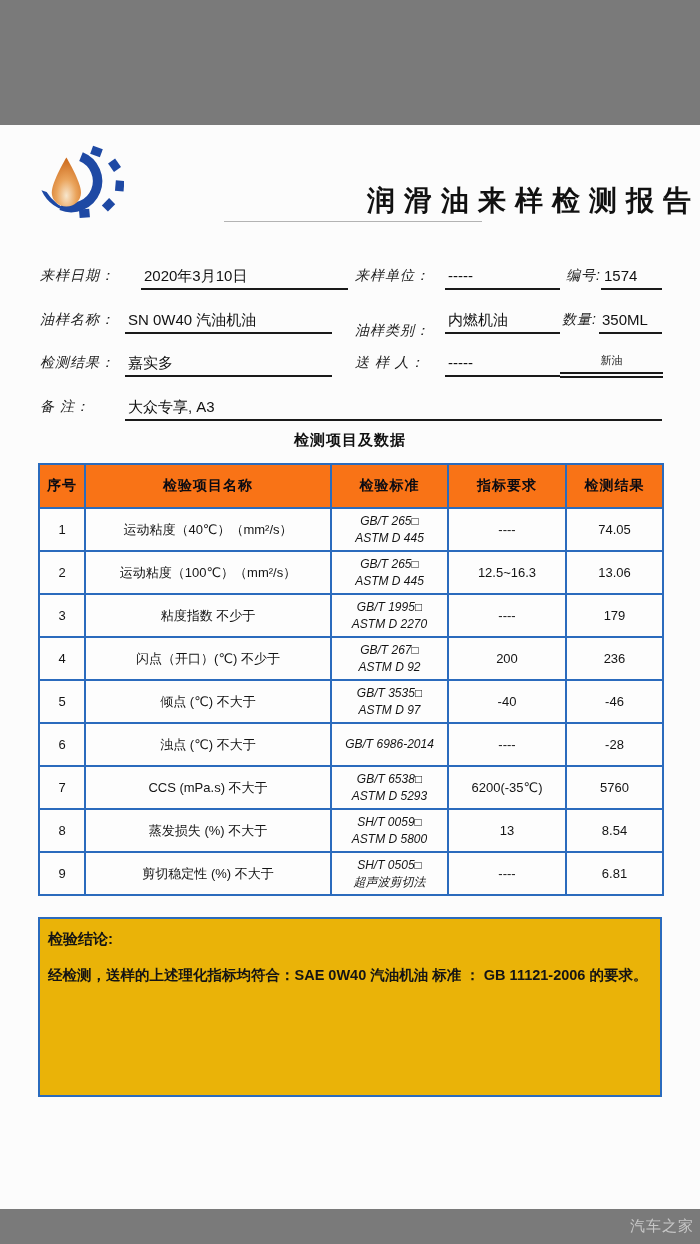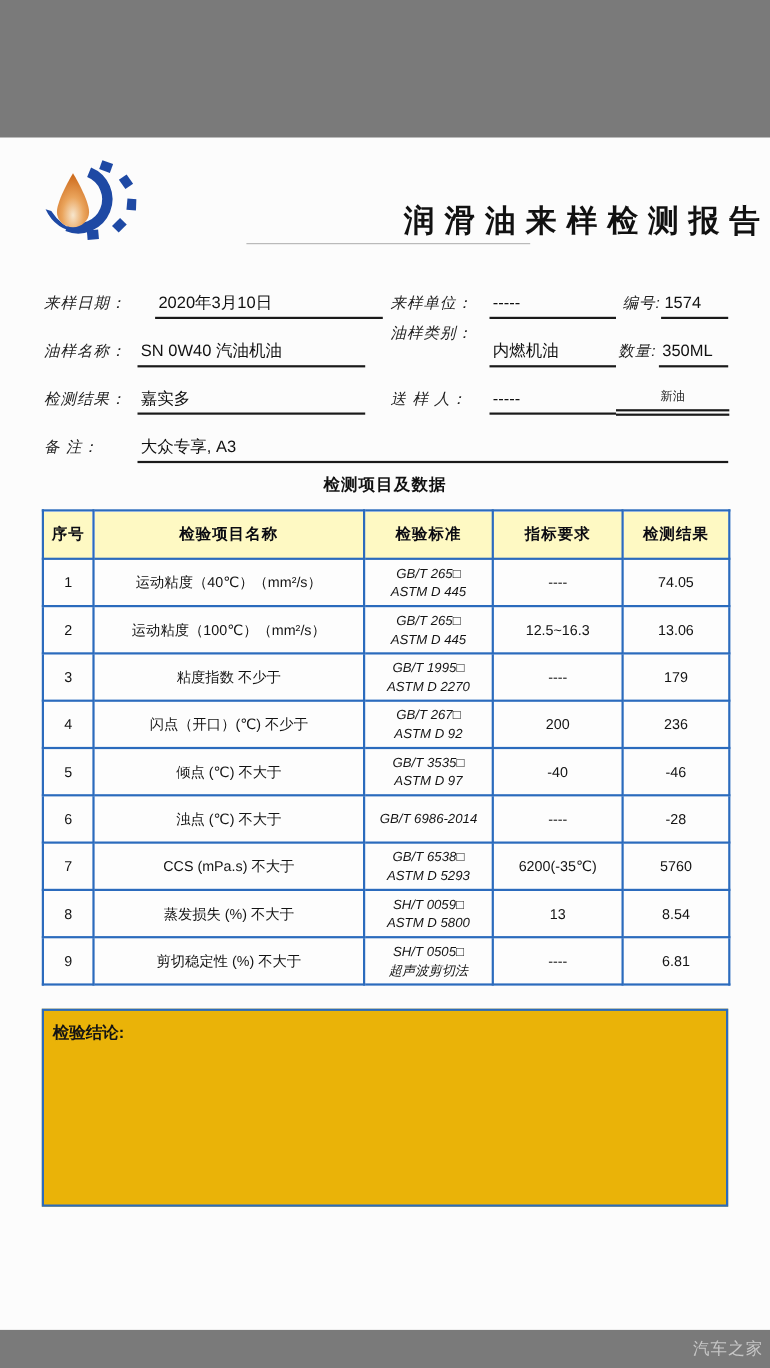--- a/index.html
+++ b/index.html
@@ -26,21 +26,21 @@
   .newoil-label{position:absolute;left:560px;top:353px;width:103px;text-align:center;font-size:11px;color:#222;}
   .newoil-line{position:absolute;left:560px;top:372px;width:103px;height:2px;
     border-top:2px solid #1a1a1a;border-bottom:2px solid #1a1a1a;}
 
   .section-heading{position:absolute;left:0;top:431px;width:700px;text-align:center;
     font-size:15px;font-weight:600;color:#111;letter-spacing:1px;}
 
   .test-table{position:absolute;left:38px;top:463px;width:624px;border-collapse:collapse;table-layout:fixed;}
   .test-table th,.test-table td{border:2px solid #2b6bbd;text-align:center;vertical-align:middle;
     padding:0 2px;overflow:hidden;}
-  .test-table thead th{background:#fef9c3;color:#0b0b12;font-size:14px;font-weight:bold;height:42px;letter-spacing:1px;}
+  .test-table thead th{background:#f97316;color:#0b0b12;font-size:14px;font-weight:bold;height:42px;letter-spacing:1px;}
   .test-table tbody td{font-size:13px;height:41px;background:#fdfdfd;color:#141414;}
   .col-no{width:46px;}.col-name{width:246px;}.col-std{width:117px;}.col-req{width:118px;}.col-res{width:97px;}
   .std{display:block;line-height:1.35;font-size:12px;font-style:italic;}
 
   .conclusion-box{position:absolute;left:38px;top:917px;width:624px;height:180px;
     border:2px solid #2b6bbd;box-sizing:border-box;background:#eab308;padding:11px 8px;}
   .conclusion-title{font-size:15px;font-weight:bold;color:#141414;}
   .conclusion-text{font-size:14.5px;font-weight:bold;color:#141414;margin-top:16px;line-height:1.4;}
 </style>
 </head>
@@ -77,21 +77,21 @@
 
 <span class="f-label" style="left:40px;top:267px;">来样日期：</span>
 <span class="f-value" style="left:125px;top:266px;width:207px;margin-left:16px;">2020年3月10日</span>
 <span class="f-label" style="left:355px;top:267px;">来样单位：</span>
 <span class="f-value" style="left:445px;top:266px;width:115px;">-----</span>
 <span class="f-label" style="left:566px;top:267px;">编号:</span>
 <span class="f-value" style="left:601px;top:266px;width:61px;">1574</span>
 
 <span class="f-label" style="left:40px;top:311px;">油样名称：</span>
 <span class="f-value" style="left:125px;top:310px;width:207px;">SN 0W40 汽油机油</span>
-<span class="f-label" style="left:355px;top:294px;">油样类别：</span>
+<span class="f-label" style="left:355px;top:322px;">油样类别：</span>
 <span class="f-value" style="left:445px;top:310px;width:115px;">内燃机油</span>
 <span class="f-label" style="left:562px;top:311px;">数量:</span>
 <span class="f-value" style="left:599px;top:310px;width:63px;">350ML</span>
 
 <span class="f-label" style="left:40px;top:354px;">检测结果：</span>
 <span class="f-value" style="left:125px;top:353px;width:207px;">嘉实多</span>
 <span class="f-label" style="left:355px;top:354px;">送 样 人：</span>
 <span class="f-value" style="left:445px;top:353px;width:115px;">-----</span>
 <span class="newoil-label">新油</span>
 <div class="newoil-line"></div>
@@ -207,17 +207,18 @@
           <span class="std">超声波剪切法</span>
         </td>
       <td>----</td>
       <td>6.81</td>
     </tr>
   </tbody>
 </table>
 
 <div class="conclusion-box">
   <div class="conclusion-title">检验结论:</div>
+  <div class="conclusion-text">经检测，送样的上述理化指标均符合：SAE 0W40 汽油机油  标准 ： GB 11121-2006  的要求。</div>
 </div>
 
 <div class="band-bottom">
   <span class="watermark">汽车之家</span>
 </div>
 
 </body></html>

